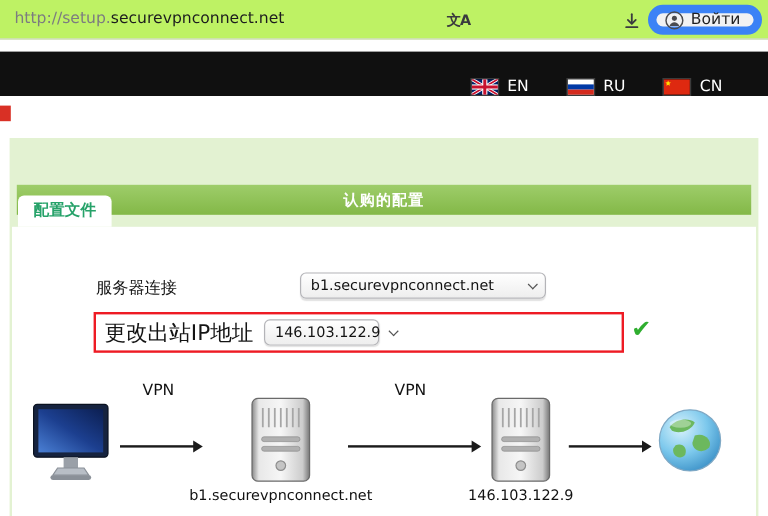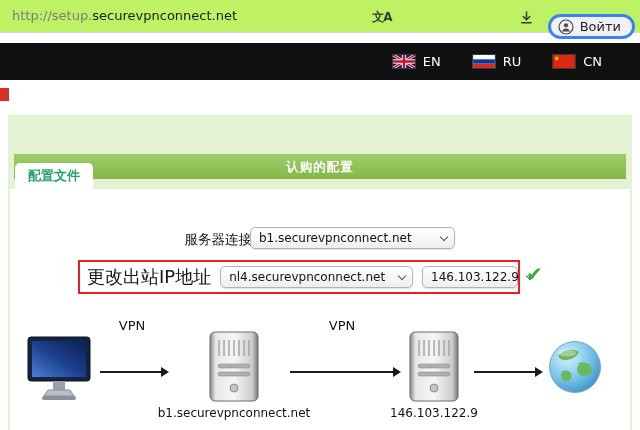--- a/index.html
+++ b/index.html
@@ -7,24 +7,24 @@
   body { font-family:"DejaVu Sans","Liberation Sans",sans-serif; background:#fff; overflow:hidden; }
   #screen { position:relative; width:640px; height:430px; background:#fff; }
 
   
   .browser-bar { position:absolute; top:0; left:0; width:640px; height:33px; background:#bef264; border-bottom:1px solid #d8d8dc; }
   .address { position:absolute; left:12px; top:0; height:32px; line-height:32px; font-size:13px; color:#1c1c1e; cursor:text; white-space:nowrap; }
   .address .scheme { color:#7c7c80; }
   .chrome-icon { position:absolute; top:7px; width:20px; height:20px; display:flex; align-items:center; justify-content:center; color:#3a3a3e; cursor:pointer; }
   .translate { left:372px; font-size:12px; font-weight:bold; letter-spacing:-1px; }
   .download { left:516px; }
-  .login-pill { position:absolute; right:5px; top:4px; height:25px; border-radius:13px; background:#f1f1f3; border:3px solid #3b82f6; display:flex; align-items:center; gap:6px; padding:0 11px 0 7px; font-size:13px; color:#1f1f21; cursor:pointer;margin-top:10px; }
-
-  
-  .dark-bar { position:absolute; top:43px; left:0; width:640px; height:37px; background:#101010; display:flex; align-items:center; justify-content:flex-end; gap:32px; padding-right:38px; }
+  .login-pill { position:absolute; right:5px; top:4px; height:25px; border-radius:13px; background:#f1f1f3; border:7px solid #3b82f6; display:flex; align-items:center; gap:6px; padding:0 11px 0 7px; font-size:13px; color:#1f1f21; cursor:pointer; }
+
+  
+  .dark-bar { position:absolute; top:43px; left:0; width:640px; height:37px; background:#101010; display:flex; align-items:flex-end; justify-content:flex-end; gap:32px; padding-right:38px; }
   .lang-item { display:flex; align-items:center; gap:8px; color:#fff; font-size:13px; cursor:pointer; }
   .flag { display:block; width:22px; height:13px; box-shadow:0 0 0 1px rgba(255,255,255,.18); }
 
   .red-stub { position:absolute; left:0; top:88px; width:9px; height:13px; background:#d93025; }
 
   
   .panel { position:absolute; left:8px; top:115px; width:624px; height:315px; background:#e3f2d2; }
   .panel-title { position:absolute; left:14px; top:127px; width:612px; height:25px; line-height:25px; text-align:center; background:linear-gradient(#9ecd6a,#83b847); color:#fff; font-size:12.5px; font-weight:bold; letter-spacing:1px;margin-top:27px; }
   .tabs { position:absolute; left:15px; top:163px; display:flex; gap:4px;flex-direction:column; }
   .tab { height:26px; line-height:26px; padding:0 13px; font-size:13px; font-weight:bold; color:#26a269; border-radius:5px 5px 0 0; background:rgba(255,255,255,.55); cursor:pointer; }
@@ -109,32 +109,28 @@
   <div class="panel"></div>
   <div class="panel-title">认购的配置</div>
 
   <div class="tabs">
     <div class="tab active">配置文件</div>
     <div class="tab">转发端口</div>
   </div>
 
   <div class="content"></div>
 
-  <div class="row-label" style="left:92px; top:231px; width:160px; text-align:right;">服务器连接</div>
+  <div class="row-label" style="left:80px; top:231px; width:160px; text-align:left;">服务器连接</div>
   <div class="select abs" style="left:250px; top:227px; width:205px;">
     <span>b1.securevpnconnect.net</span>
     <span class="chev"></span>
   </div>
 
   <div class="red-box">
     <span class="inline-label">更改出站IP地址</span>
-    <div class="select" style="width:212px;">
-      <span>nl4.securevpnconnect.net</span>
-      <span class="chev"></span>
-    </div>
     <div class="select" style="width:96px;">
       <span>146.103.122.9</span>
       <span class="chev"></span>
     </div>
   </div>
   <div class="check">✔</div>
 
   <div class="vpn-label" style="left:102px;">VPN</div>
   <div class="vpn-label" style="left:312px;">VPN</div>
 

